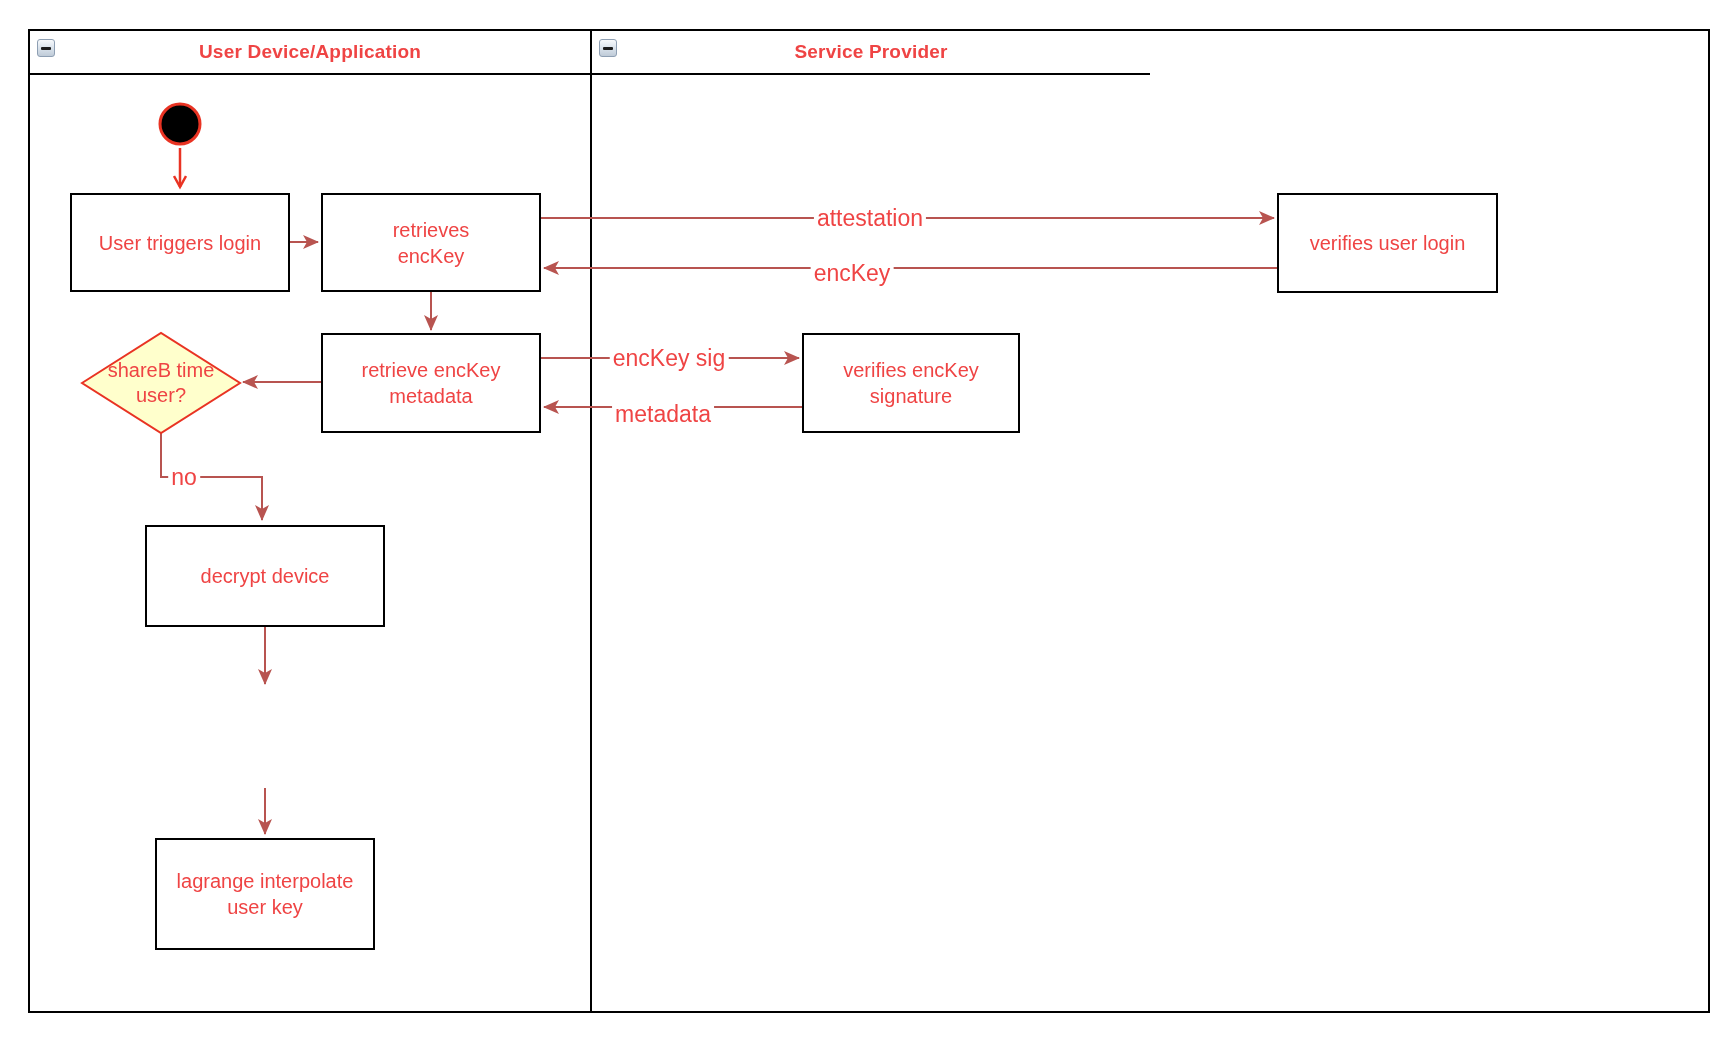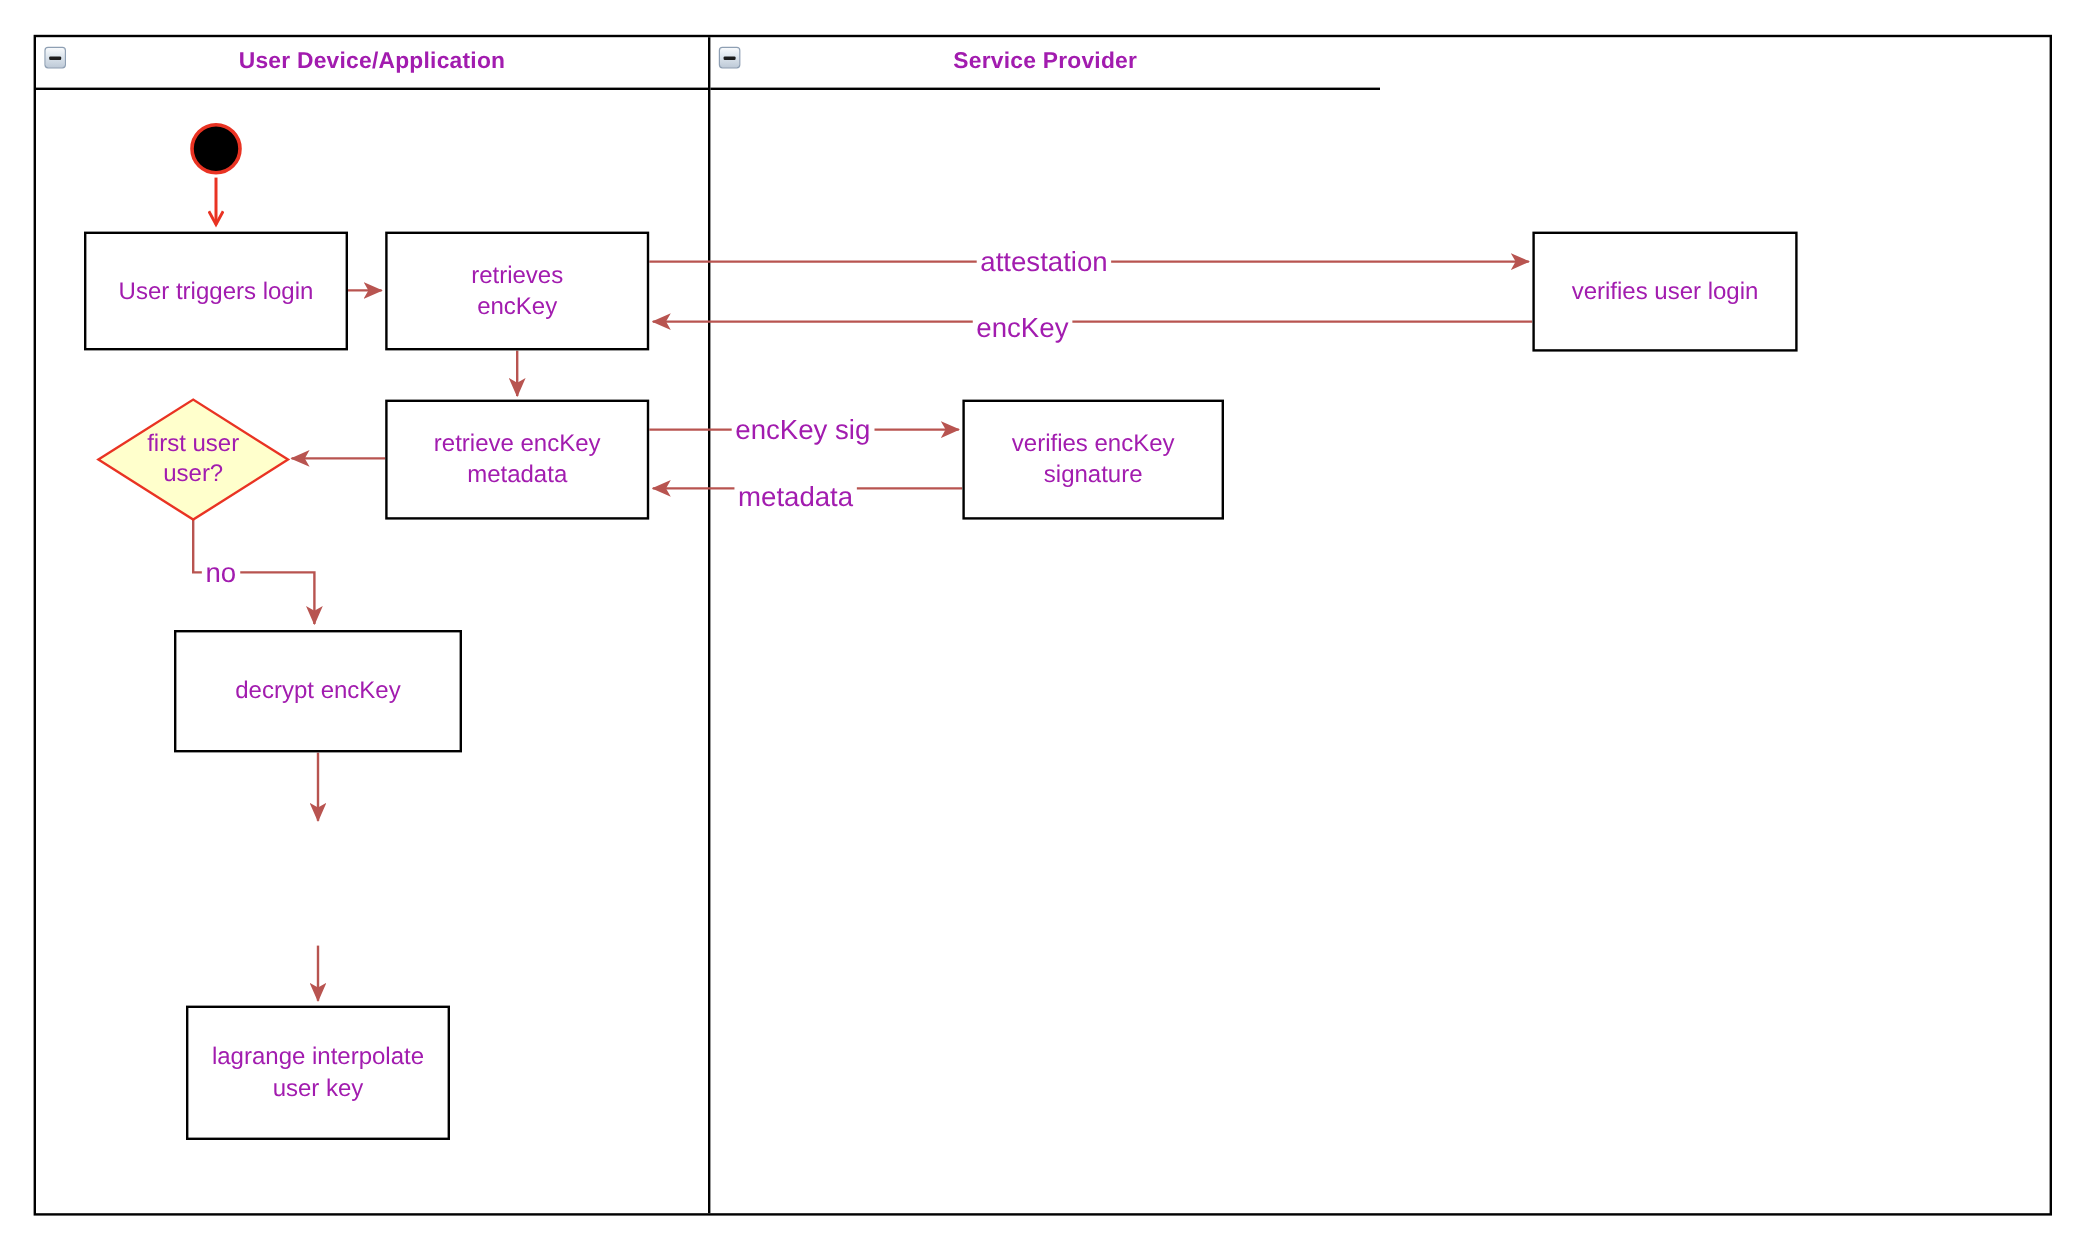--- a/index.html
+++ b/index.html
@@ -1,18 +1,18 @@
 <!DOCTYPE html>
 <html><head>
 <meta charset="utf-8">
 <style>
   html,body{margin:0;padding:0;background:#ffffff;}
   .stage{
     position:relative;width:1732px;height:1038px;background:#ffffff;
-    font-family:"Liberation Sans",sans-serif;color:#a21caf;overflow:hidden;
+    font-family:"Liberation Sans",sans-serif;color:#ef4444;overflow:hidden;
   }
   
   .pool{
     position:absolute;left:28px;top:29px;width:1682px;height:984px;
     border:2px solid #000;box-sizing:border-box;display:flex;z-index:0;background:#fff;
   }
   .lane{flex:0 0 auto;box-sizing:border-box;display:flex;flex-direction:column;}
   .lane+.lane{border-left:2px solid #000;}
   .lane-header{
     position:relative;height:44px;border-bottom:2px solid #000;box-sizing:border-box;
@@ -108,24 +108,24 @@
   </svg>
 
   <div class="node" style="left:70px;top:193px;width:220px;height:99px">User triggers login</div>
 
   <div class="node" style="left:321px;top:193px;width:220px;height:99px">retrieves
 encKey</div>
 
   <div class="node" style="left:321px;top:333px;width:220px;height:100px">retrieve encKey
 metadata</div>
 
-  <div class="diamond-label" style="left:161px;top:383px;width:130px;height:70px">first user
+  <div class="diamond-label" style="left:161px;top:383px;width:130px;height:70px">shareB time
 user?</div>
 
-  <div class="node" style="left:145px;top:525px;width:240px;height:102px">decrypt encKey</div>
+  <div class="node" style="left:145px;top:525px;width:240px;height:102px">decrypt device</div>
 
 
   <div class="node" style="left:155px;top:838px;width:220px;height:112px">lagrange interpolate
 user key</div>
 
   <div class="node" style="left:802px;top:333px;width:218px;height:100px">verifies encKey
 signature</div>
 
   <div class="node" style="left:1277px;top:193px;width:221px;height:100px">verifies user login</div>
 

